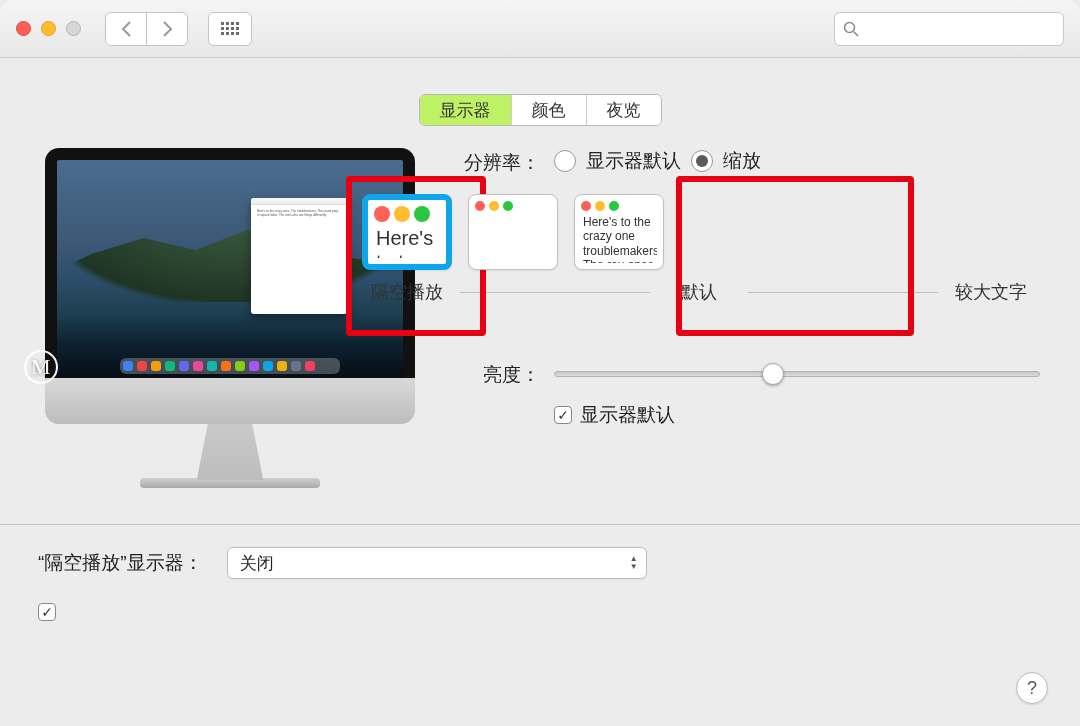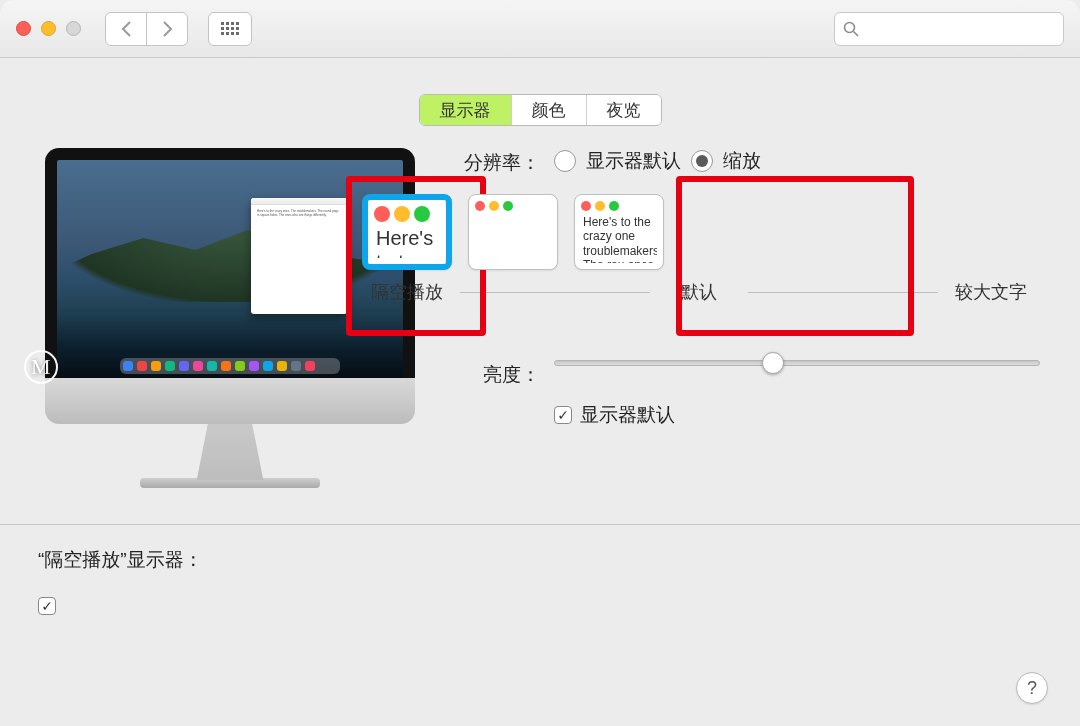--- a/index.html
+++ b/index.html
@@ -139,21 +139,21 @@
     .opt:nth-child(4) .card-text{font-size:9px;line-height:1.25;}
     .opt:nth-child(5) .card .dots span{width:5px;height:5px;}
     .opt:nth-child(5) .card-text{font-size:6.5px;line-height:1.3;}
     .caprow{display:flex;margin-top:10px;align-items:center;}
     .cap{font-size:18px;color:#333;white-space:nowrap;text-align:center;width:98px;}
     .capline{flex:1;height:1px;background:#bfbfbf;margin:0 4px;}
     .hlbox{position:absolute;border:6px solid #e60012;border-radius:4px;pointer-events:none;}
     .hl1{left:-12px;top:-18px;width:140px;height:160px;}
     .hl2{left:318px;top:-18px;width:238px;height:160px;}
     
-    .bright{display:flex;margin-top:56px;}
+    .bright{display:flex;align-items:center;margin-top:56px;}
     .bright .lbl{width:110px;}
     .slider{flex:1;height:6px;background:linear-gradient(#c8c8c8,#dcdcdc);border-radius:3px;position:relative;border:1px solid #b3b3b3;}
     .thumb{position:absolute;top:50%;left:45%;transform:translate(-50%,-50%);width:22px;height:22px;border-radius:50%;background:#fff;border:1px solid #aaa;box-shadow:0 1px 3px rgba(0,0,0,.3);}
     .auto{display:flex;align-items:center;gap:8px;margin:14px 0 0 124px;font-size:19px;}
     .chk{width:18px;height:18px;border:1px solid #888;border-radius:4px;background:#fff;display:flex;align-items:center;justify-content:center;font-size:14px;color:#333;}
     
     .divider{height:1px;background:#c6c6c6;margin:36px 0 0 0;}
     .bottom{padding:22px 40px 0 38px;}
     .airplay{display:flex;align-items:center;gap:24px;font-size:19px;}
     .select{
@@ -332,20 +332,27 @@
       <span>显示器默认</span>
     </label>
   </div>
 </div>
 
 <div class="divider"></div>
 
 <div class="bottom">
   <div class="airplay">
     <span>“隔空播放”显示器：</span>
+    <div class="select">
+      <span>关闭</span>
+      <span class="updown">
+          <span>▲</span>
+          <span>▼</span>
+        </span>
+    </div>
   </div>
   <label class="mirror">
     <span class="chk">✓</span>
   </label>
 </div>
 
 <div class="help">?</div>
 
 <div class="watermark">
   <span class="m">M</span>

